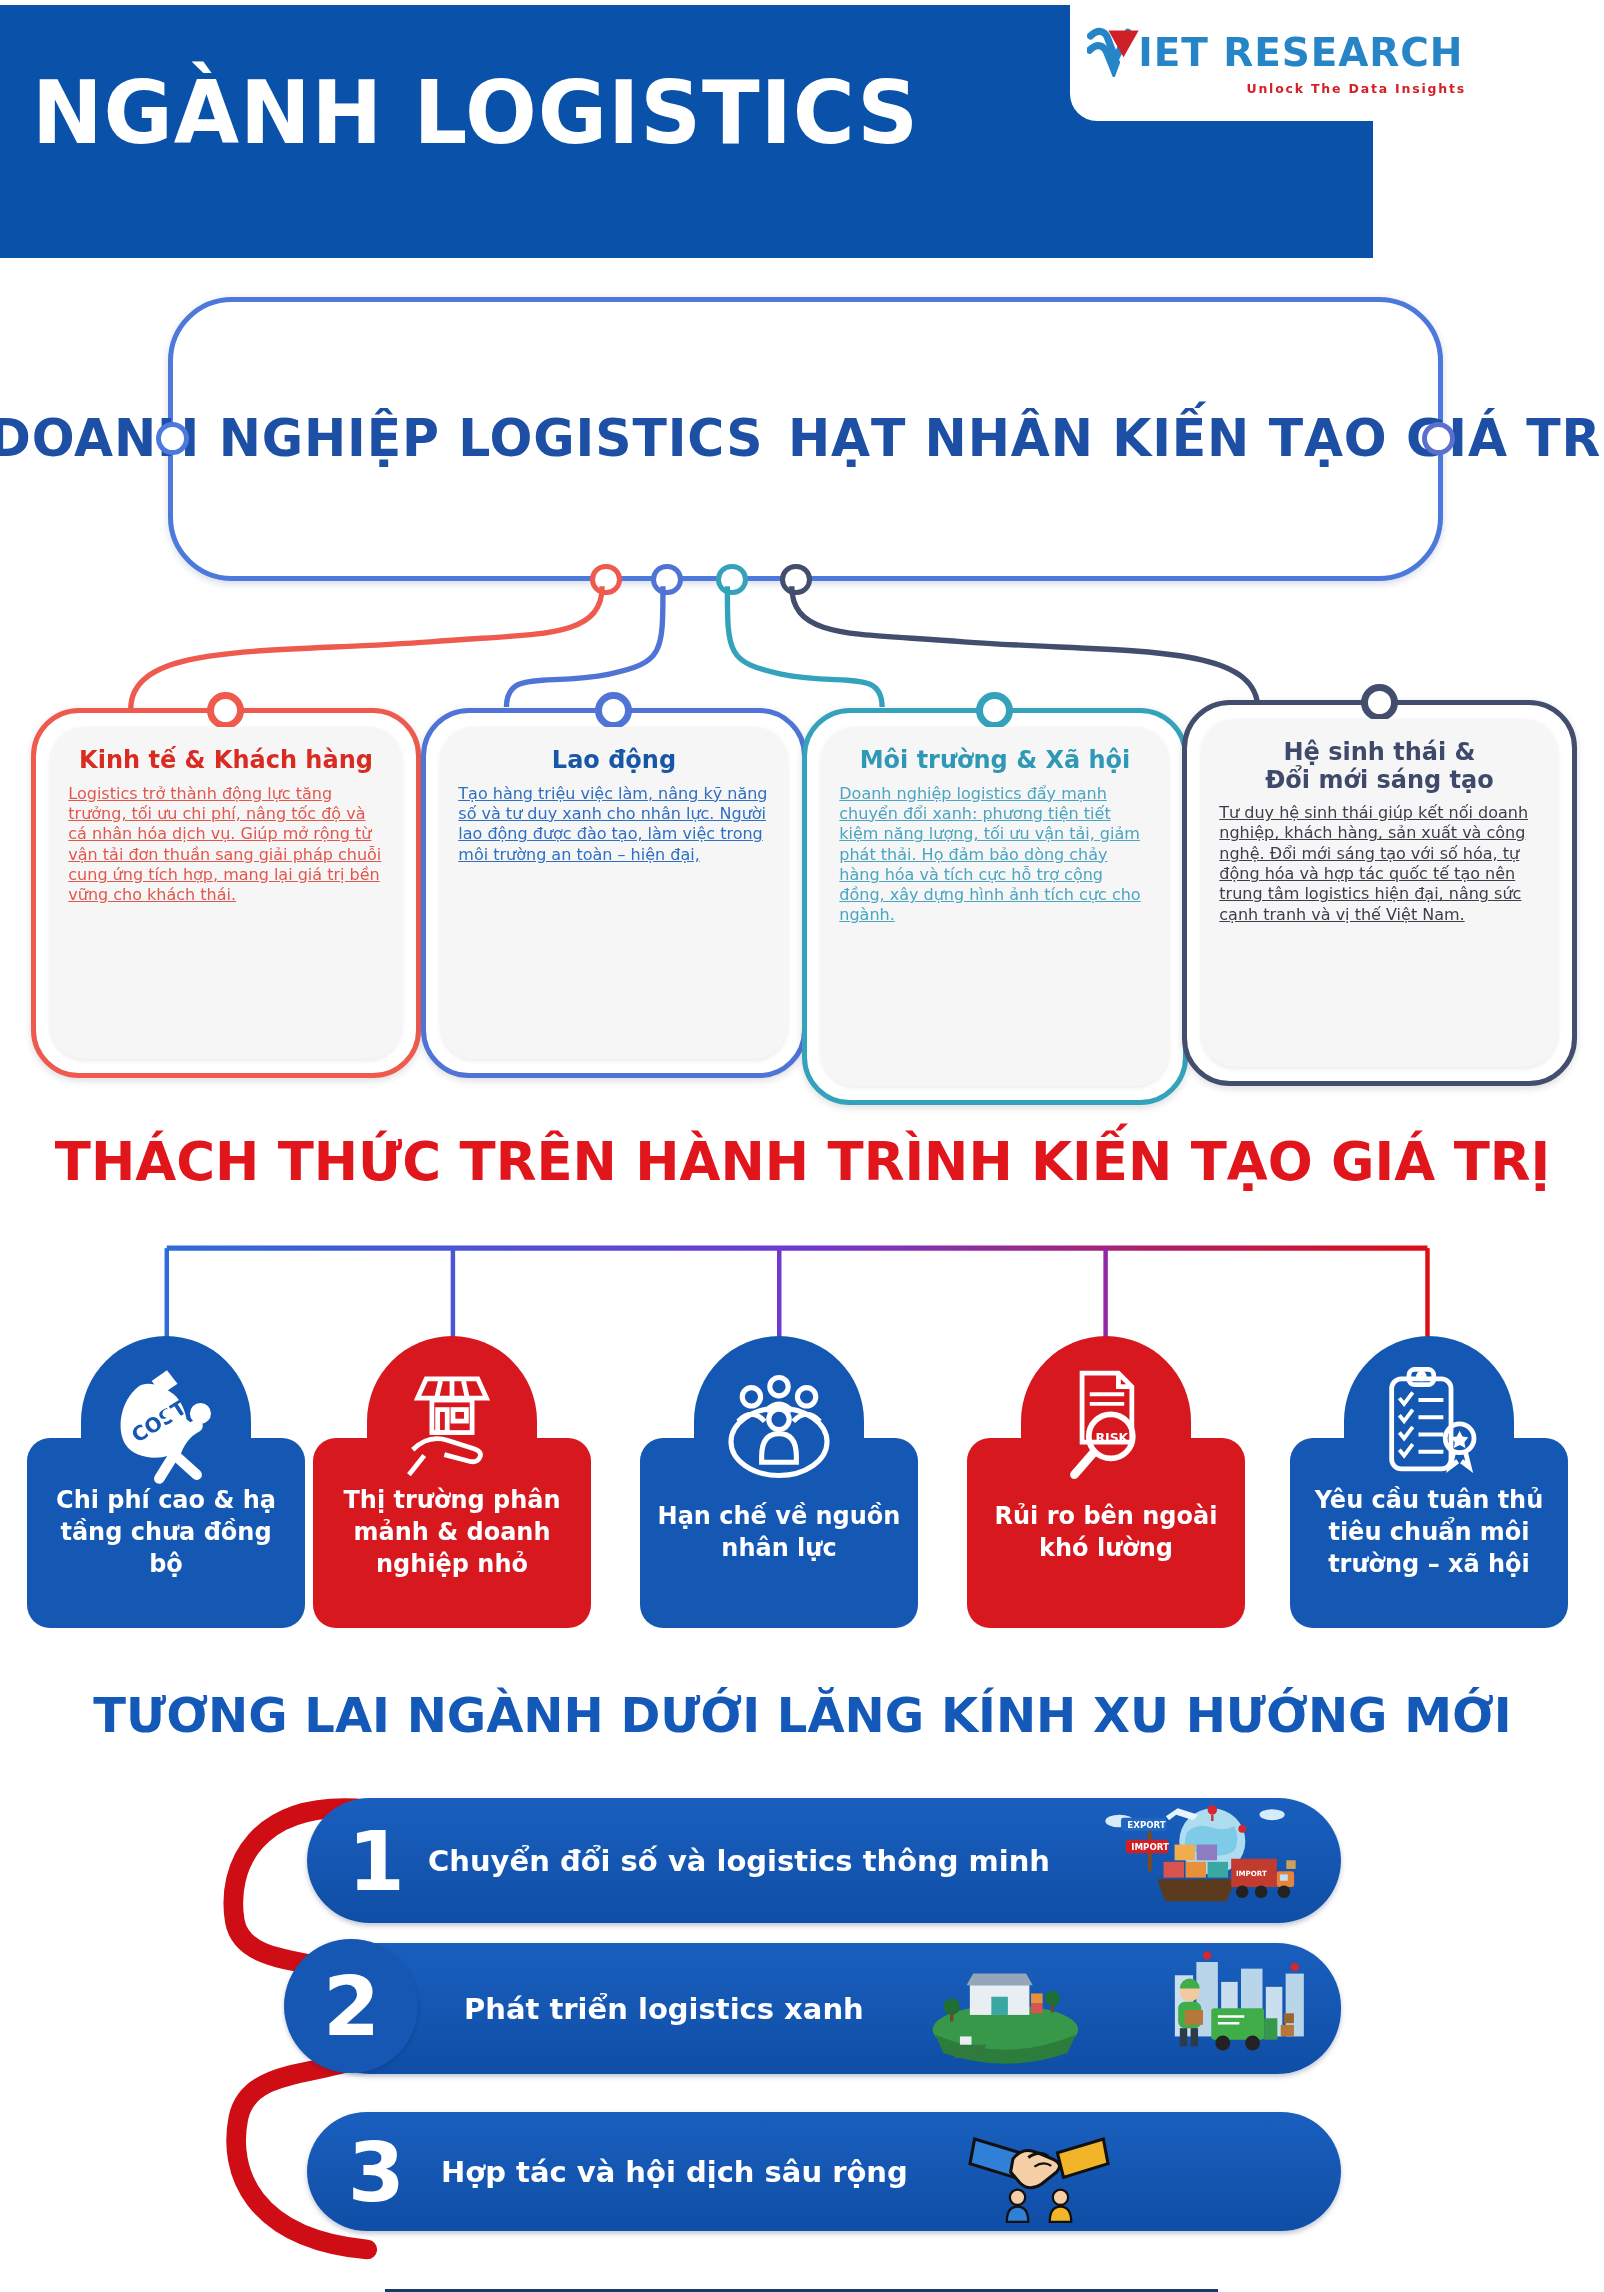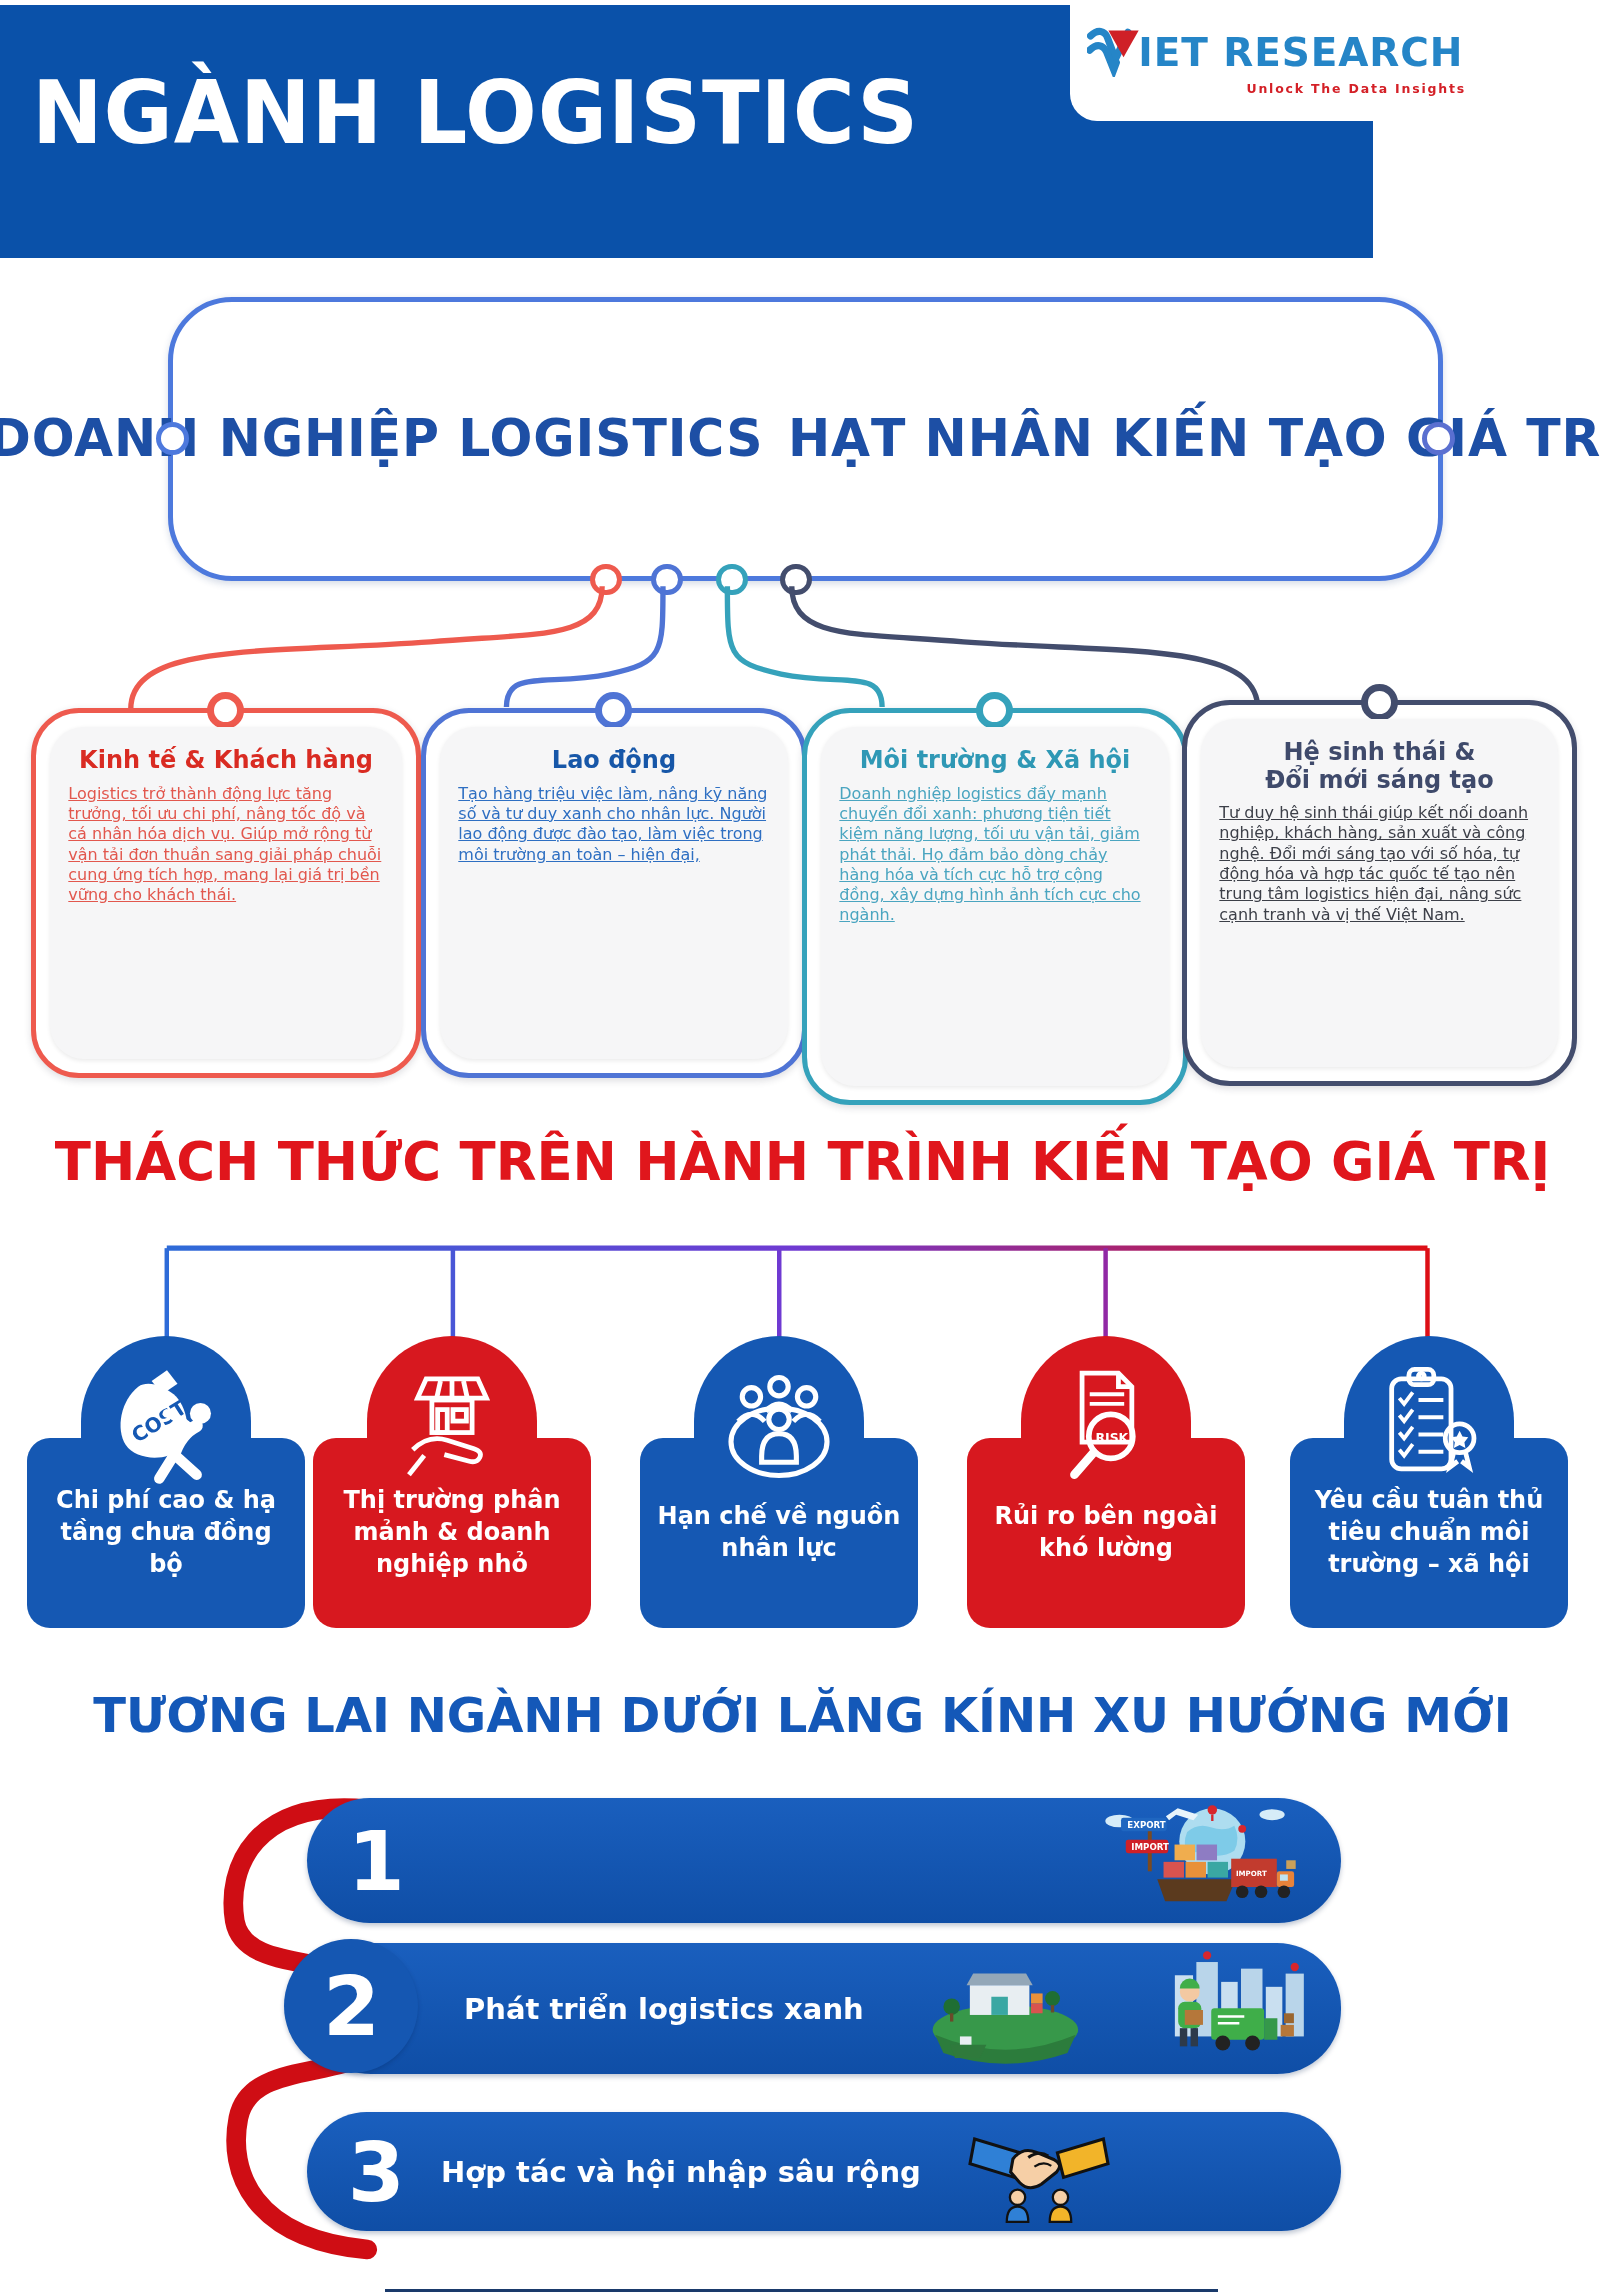--- a/index.html
+++ b/index.html
@@ -264,20 +264,21 @@
   </div>
 
   <div class="blue-heading">TƯƠNG LAI NGÀNH DƯỚI LĂNG KÍNH XU HƯỚNG MỚI</div>
 
   <svg style="position:absolute;left:179px;top:1769px;" width="287" height="519" viewBox="0 0 320 580">
     <path d="M210 45 C85 33 52 110 62 170 C72 225 165 210 213 237 C253 263 253 290 213 317 C167 345 78 330 66 390 C54 450 82 525 210 537" stroke="#cf0d14" stroke-width="22" fill="none" stroke-linecap="round"></path>
   </svg>
 
   <div class="pill" style="top:1798px;height:125px;">
     <div class="pill-num">1</div>
+    <div class="pill-label" style="left:121px;">Chuyển đổi số và logistics thông minh</div>
     <span class="pill-illu" style="right:34px;">
       <svg width="224" height="118" viewBox="0 0 260 150">
         <ellipse cx="34" cy="26" rx="18" ry="8" fill="#d6ecf8"></ellipse>
         <ellipse cx="228" cy="18" rx="16" ry="7" fill="#d6ecf8"></ellipse>
         <circle cx="152" cy="52" r="42" fill="#aeddf0"></circle>
         <path d="M120 40 q14 -12 30 -6 q18 6 30 -2 q8 16 0 32 q-16 10 -34 4 q-16 -6 -26 2 q-6 -16 0 -30z" fill="#7ecbe8"></path>
         <circle cx="152" cy="12" r="6" fill="#d7262c"></circle>
           <path d="M152 18 l0 8" stroke="#d7262c" stroke-width="3"></path>
         <circle cx="190" cy="36" r="5" fill="#d7262c"></circle>
         <path d="M108 10 l26 8 -6 7 -22 -7 -9 7 -4 -5 z" fill="#e8f4fb"></path>
@@ -345,21 +346,21 @@
         <circle cx="358" cy="118" r="9" fill="#222"></circle>
           <circle cx="394" cy="118" r="9" fill="#222"></circle>
         <rect x="428" y="96" width="16" height="14" fill="#b5773a"></rect>
           <rect x="432" y="82" width="12" height="12" fill="#9a6630"></rect>
       </svg>
     </span>
   </div>
 
   <div class="pill" style="top:2112px;height:119px;">
     <div class="pill-num">3</div>
-    <div class="pill-label" style="left:134px;">Hợp tác và hội nhập sâu rộng</div>
+    <div class="pill-label" style="left:134px;">Hợp tác và hội dịch sâu rộng</div>
     <span class="pill-illu" style="left:658px;">
       <svg width="148" height="115" viewBox="0 0 180 150">
         <polygon points="6,34 66,52 58,84 0,66" fill="#2f80d6" stroke="#111" stroke-width="4"></polygon>
         <polygon points="174,34 114,52 122,84 180,66" fill="#f2b429" stroke="#111" stroke-width="4"></polygon>
         <path d="M56 60 q12 -16 30 -9 l24 10 q12 6 3 16 l-20 16 q-16 10 -28 -2 l-12 -14 z" fill="#f6cfa6" stroke="#111" stroke-width="4"></path>
         <path d="M76 58 q14 -10 26 -2" fill="none" stroke="#111" stroke-width="4"></path>
         <path d="M84 70 q12 -8 22 -1" fill="none" stroke="#111" stroke-width="3"></path>
         <circle cx="62" cy="110" r="10" fill="#f6cfa6" stroke="#111" stroke-width="3"></circle>
         <path d="M48 142 q0 -20 14 -20 q14 0 14 20 z" fill="#2f80d6" stroke="#111" stroke-width="3"></path>
         <circle cx="118" cy="110" r="10" fill="#f6cfa6" stroke="#111" stroke-width="3"></circle>

